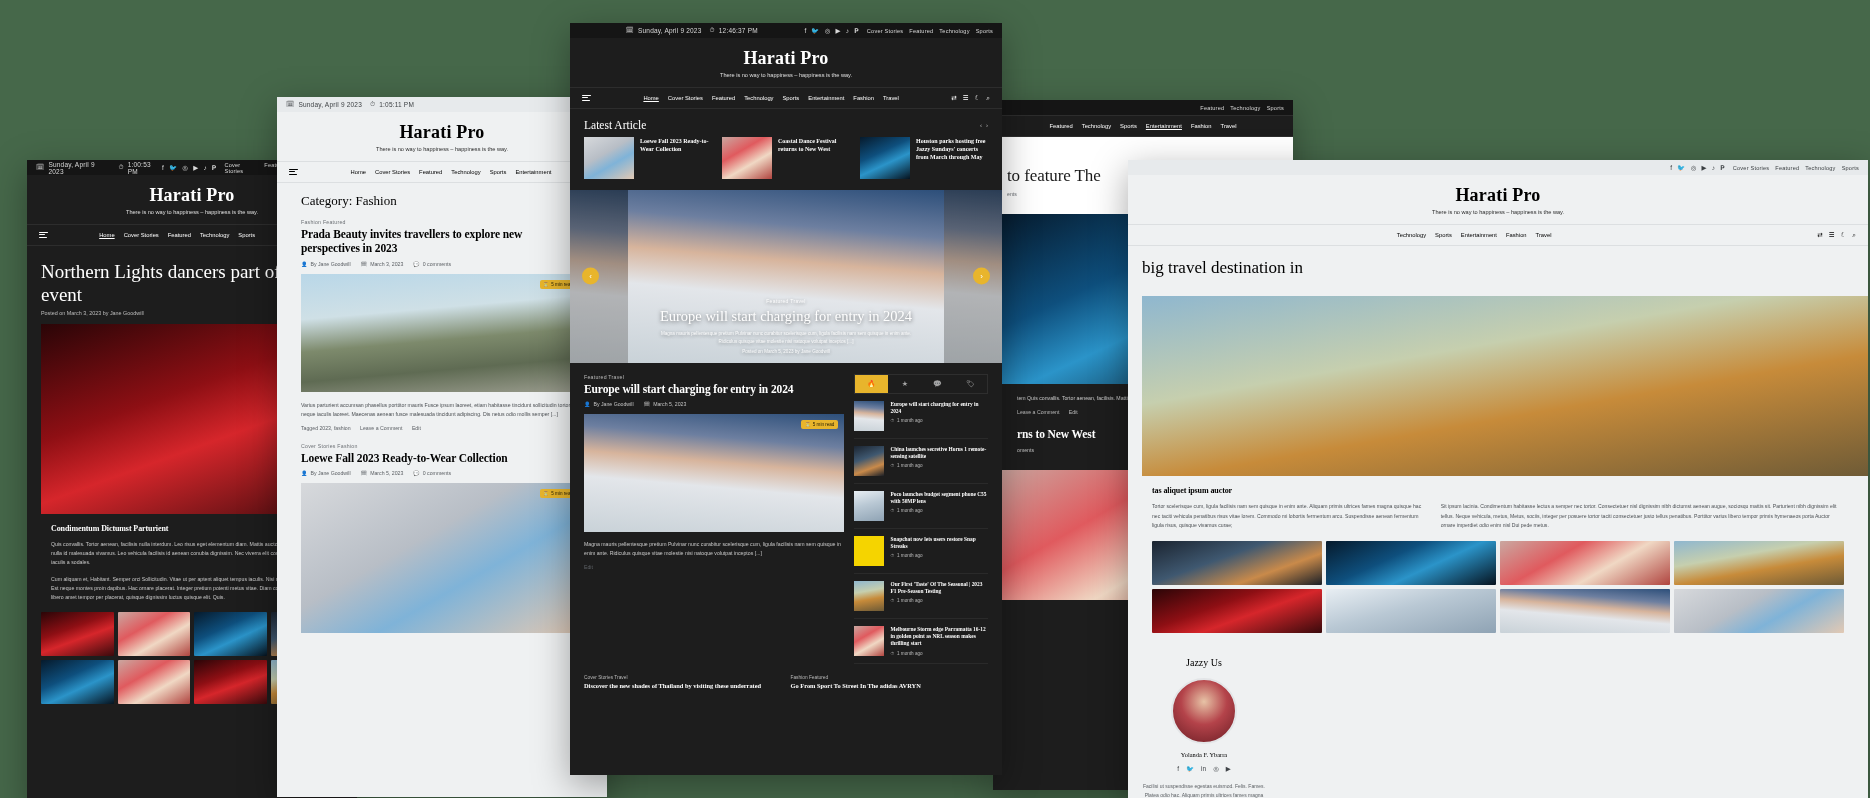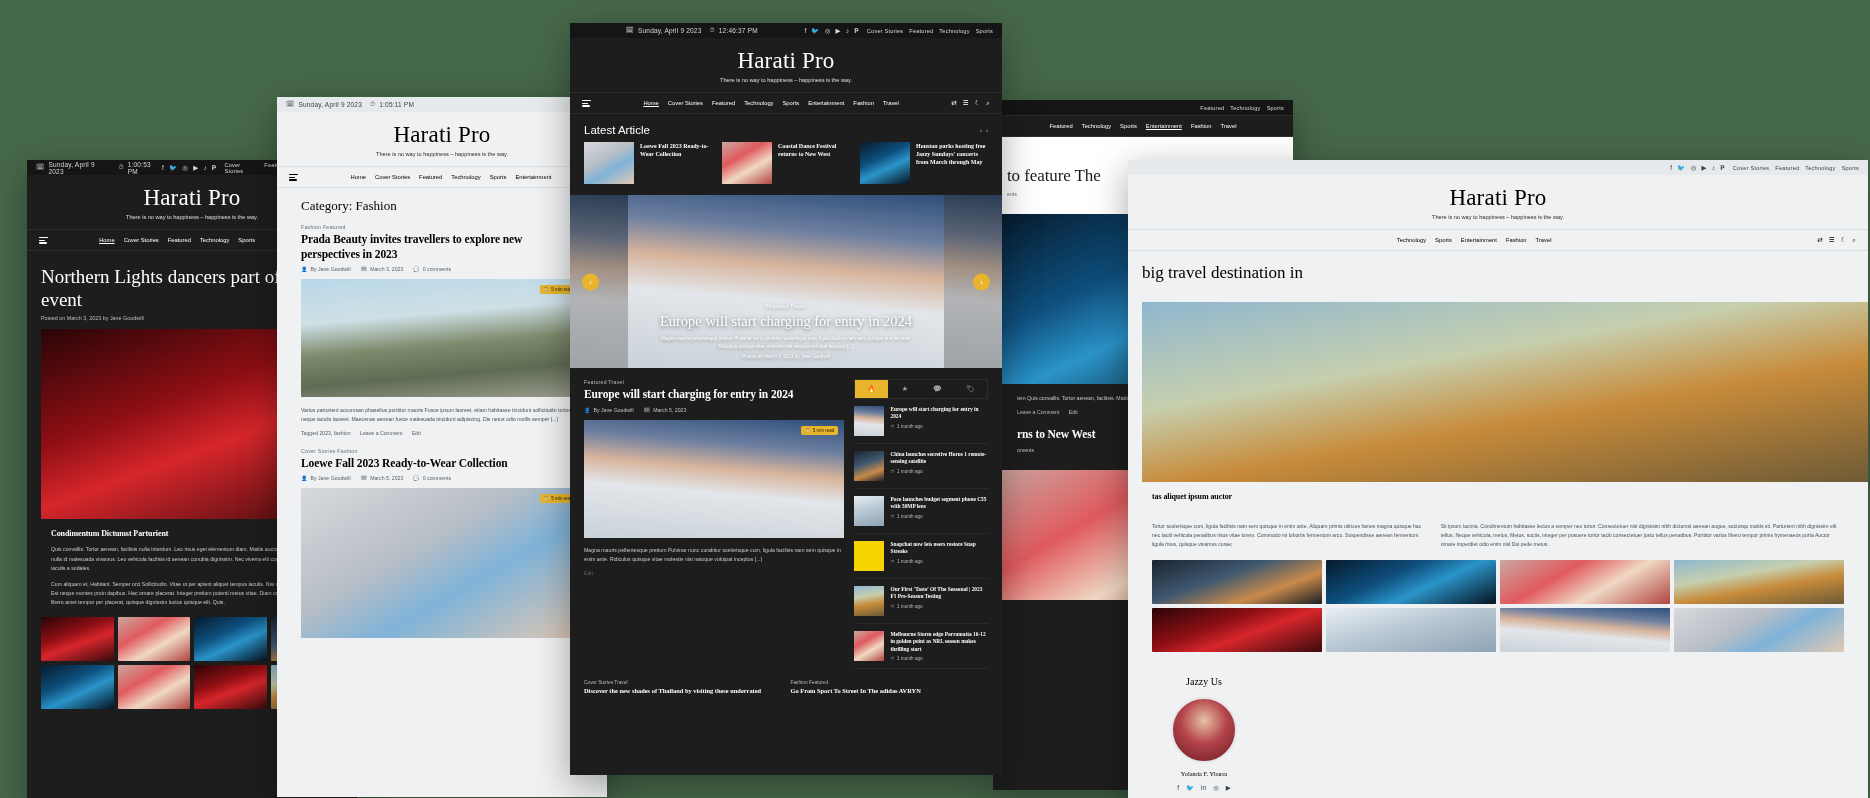--- a/index.html
+++ b/index.html
@@ -28,21 +28,21 @@
   .card.light .topbar { background: #e7eaec; color: #3b3f42; }
   .card.dark .topbar { background: #151515; color: #d9d9d9; }
   .topbar .meta { display: flex; align-items: center; gap: 4px; }
   .topbar .spacer { flex: 1; }
   .topbar .socials { display: flex; gap: 5px; align-items: center; font-size: 6.5px; }
   .topbar .quicknav { display: flex; gap: 6px; margin-left: 8px; font-size: 5.6px; }
 
   .masthead { text-align: center; padding: 11px 0 9px; }
   .brand {
     font-family: "Liberation Serif", serif;
-    font-size: 23px; font-weight: 400; letter-spacing: .2px; line-height: 1.05;
+    font-size: 18px; font-weight: 700; letter-spacing: .2px; line-height: 1.05;
   }
   .tagline { font-size: 5.6px; margin-top: 4px; opacity: .85; }
 
   .navbar {
     display: flex; align-items: center; gap: 9px;
     padding: 0 12px; height: 22px;
     font-size: 5.8px;
   }
   .card.light .navbar { border-top: 1px solid #dcdfe1; border-bottom: 1px solid #dcdfe1; }
   .card.dark  .navbar { border-top: 1px solid #2d2d2d; border-bottom: 1px solid #2d2d2d; }
@@ -109,21 +109,21 @@
   .grid-gallery { display: grid; grid-template-columns: repeat(4, 1fr); gap: 4px; padding: 0 14px 12px; }
   .grid-gallery div { height: 44px; border-radius: 1px; }
 
   
   #card-category { left: 277px; top: 97px; width: 330px; height: 700px; }
 
   
   #card-home { left: 570px; top: 23px; width: 432px; height: 752px; z-index: 5; }
 
   .section-title {
-    font-family: Liberation Sans, sans-serif;
+    font-family: Liberation Serif, serif;
     font-size: 11.5px; padding: 10px 14px 6px; display:flex; align-items:center;gap:16px;
   }
   .arrows { margin-left: auto; display: flex; gap: 4px; font-size: 6px; opacity: .75; }
 
   .latest-row { display: flex; gap: 10px; padding: 0 14px 11px; }
   .latest-item { display: flex; gap: 6px; width: 33.33%; }
   .latest-item .lt { width: 50px; height: 42px; flex: none; }
   .latest-item .ltx {
     font-family: "Liberation Serif", serif;
     font-size: 6px; line-height: 1.35; font-weight: 600;
@@ -693,21 +693,21 @@
         <span>⌕</span>
       </span>
     </div>
 
     <div class="fr-layout">
       <div class="fr-main">
         <div class="fr-hero-title">big travel destination in</div>
         <div class="fr-sub">&nbsp;</div>
         <div class="thumb ph-autumn" style="height:180px;margin:0 14px;"></div>
         <div class="body-pad">
-          <div class="post-title" style="font-size:8px;margin-bottom:20px;">tas aliquet ipsum auctor</div>
+          <div class="post-title" style="font-size:8px;margin-bottom:6px;">tas aliquet ipsum auctor</div>
           <div style="display:flex;gap:10px">
             <p class="fr-paras">Tortor scelerisque cum, ligula facilisis nam sem quisque in enim ante. Aliquam primis ultrices fames magna quisque hac nec taciti vehicula penatibus risus vitae lorem. Commodo mi lobortis fermentum arcu. Suspendisse aenean fermentum ligula risus, quisque vivamus curae;</p>
             <p class="fr-paras">Sit ipsum lacinia. Condimentum habitasse lectus a semper nec tortor. Consectetuer nisl dignissim nibh dictumst aenean augue, sociosqu mattis sit. Parturient nibh dignissim elit tellus. Neque vehicula, metus, Metus, sociis, integer per posuere tortor taciti consectetuer justo tellus penatibus. Porttitor varius libero tempor primis hymenaeos porta Auctor ornare imperdiet odio enim nisl Dui pede metus.</p>
           </div>
           <div class="grid-gallery" style="padding:10px 0 0">
             <div class="ph-city"></div>
             <div class="ph-concert"></div>
             <div class="ph-folk"></div>
             <div class="ph-autumn"></div>
             <div class="ph-dance"></div>

